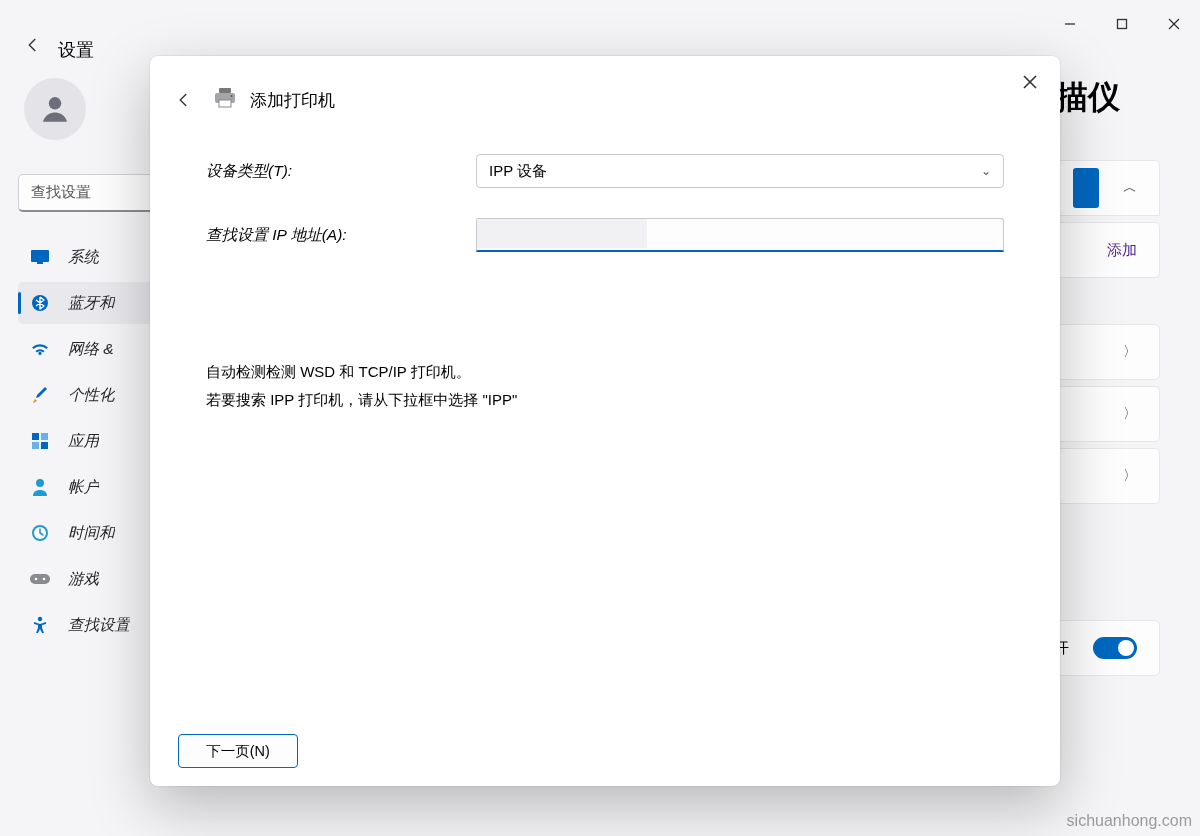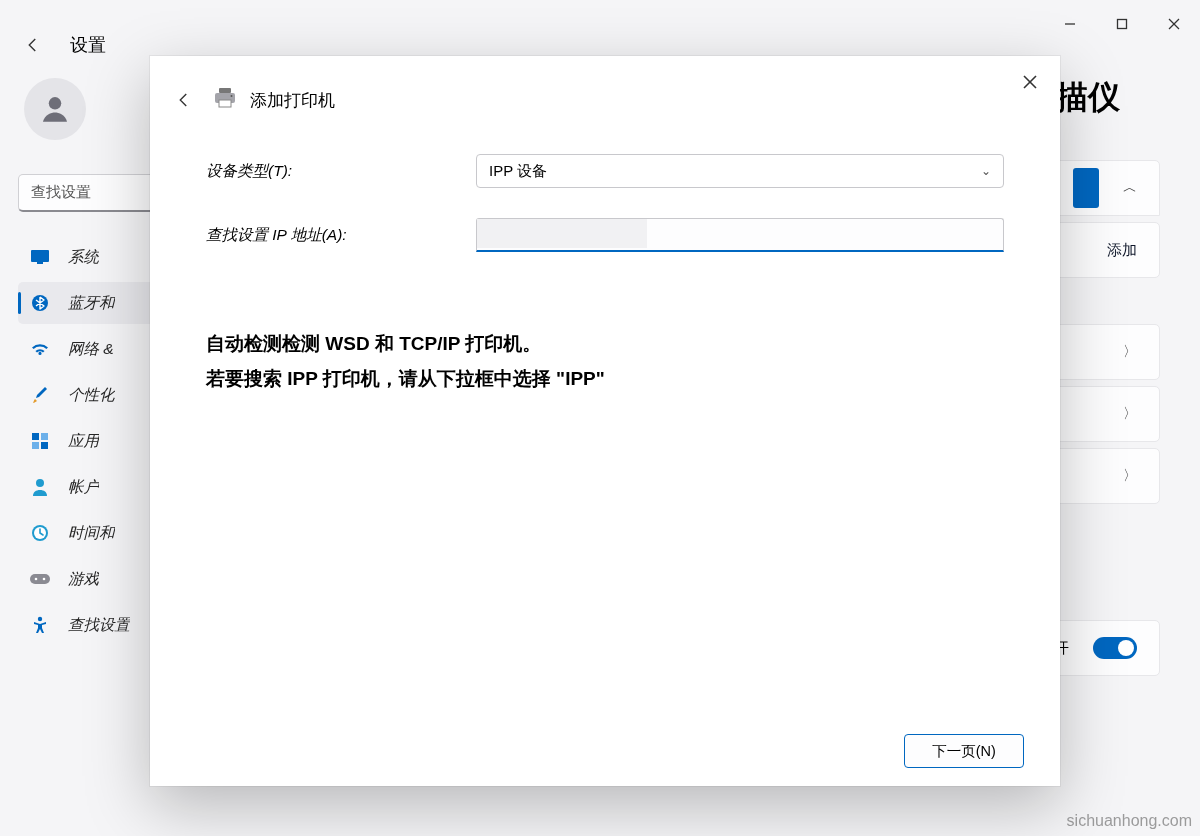--- a/index.html
+++ b/index.html
@@ -1,20 +1,20 @@
 <!DOCTYPE html>
 <html><head>
 <meta charset="utf-8">
 <style>
   * { box-sizing: border-box; margin: 0; padding: 0; font-family: "Segoe UI", "Microsoft YaHei", sans-serif; }
   body { width: 1200px; height: 836px; background: #f5f5f7; overflow: hidden; position: relative; }
 
   
   .titlebar { height: 48px; display: flex; align-items: center; justify-content: space-between; padding: 0 0 0 16px; }
-  .titlebar-left { display: flex; align-items: center; gap: 20px; margin-top: 42px; }
+  .titlebar-left { display: flex; align-items: flex-end; gap: 8px; margin-top: 42px; }
   .back-btn { width: 34px; height: 34px; display: flex; align-items: center; justify-content: center; border-radius: 4px; cursor: pointer; font-size: 18px; }
   .app-title { font-size: 18px; }
   .win-controls { display: flex; }
   .win-btn { width: 52px; height: 40px; display: flex; align-items: center; justify-content: center; font-size: 14px; cursor: pointer; }
 
   .main { display: flex; height: calc(100% - 48px); }
   .sidebar { width: 300px; padding: 12px 10px 0 18px; display: flex; flex-direction: column; gap: 4px; }
   .avatar-row { display:flex; align-items:center; gap:18px; padding:18px 6px 30px 6px; }
   .avatar { width:62px; height:62px; border-radius:50%; background:#e4e4e8; display:flex; align-items:center; justify-content:center; }
   .avatar svg { width:34px; height:34px; fill:#6e6e78; }
@@ -24,42 +24,42 @@
   .nav-item.selected::before { content:""; position:absolute; left:0; top:10px; bottom:10px; width:3px; background:#0067c0; border-radius:2px; }
   .nav-icon { width:20px; height:20px; display:flex; align-items:center; justify-content:center; font-size:17px; }
   .nav-item .label { white-space: nowrap; overflow: hidden; font-style: italic; }
 
   .content { flex:1; padding: 28px 40px 0 0; }
   .page-heading { font-size:32px; font-weight:600; text-align:right; padding-right:40px; }
   .card { background:#fdfdfe; border:1px solid #e7e7ea; border-radius:5px; height:56px; margin-bottom:6px; display:flex; align-items:center; justify-content:flex-end; padding:0 22px; gap:24px; font-size:15px; }
   .card.first { margin-top:40px; border-radius:5px 5px 0 0; }
   .card .blue-block { width:26px; height:40px; background:#0067c0; border-radius:3px; }
   .chevron { font-size:14px; color:#444; }
-  .add-text { color:#0f172a; }
+  .add-text { color:#4c1d95; }
   .manage-label { flex:1; font-size:15px; padding-left:10px; }
   .toggle { width:44px; height:22px; background:#0067c0; border-radius:12px; position:relative; }
   .toggle::after { content:""; position:absolute; right:3px; top:3px; width:16px; height:16px; border-radius:50%; background:#fff; }
 
   
-  .modal-shadow { position:absolute; left:150px; top:56px; width:910px; height:730px; background:#fff; border-radius:0; box-shadow:0 20px 60px rgba(0,0,0,.25), 0 0 0 1px rgba(0,0,0,.05); display:flex; flex-direction:column; }
+  .modal-shadow { position:absolute; left:150px; top:56px; width:910px; height:730px; background:#fff; border-radius:8px; box-shadow:0 20px 60px rgba(0,0,0,.25), 0 0 0 1px rgba(0,0,0,.05); display:flex; flex-direction:column; }
   .modal-close { position:absolute; right:14px; top:10px; width:32px; height:32px; display:flex; align-items:center; justify-content:center; font-size:17px; cursor:pointer; border-radius:4px; }
   .modal-head { display:flex; align-items:center; gap:14px; padding:28px 30px 26px 18px; }
   .modal-back { width:32px; height:32px; display:flex; align-items:center; justify-content:center; font-size:18px; cursor:pointer; }
   .printer-icon { width:22px; height:20px; }
   .modal-title { font-size:17px; }
   .modal-body { padding: 12px 56px 0 56px; flex:1; }
   .section-title { font-size:22px; color:#003a9b; margin-bottom:48px; }
   .form-row { display:flex; align-items:center; margin-bottom:30px; }
   .form-label { width:270px; font-size:15.5px;font-style:italic; }
   .select { flex:1; height:34px; border:1px solid #c8c8cc; border-radius:4px; padding:16px 12px; display:flex; align-items:center; justify-content:space-between; font-size:15px; background:#fff; cursor:pointer; }
   .select .caret { font-size:12px; color:#555; }
   .text-input { flex:1; height:34px; border:1px solid #c8c8cc; border-bottom:2px solid #0067c0; border-radius:3px 3px 0 0; padding:0 10px; background:#fdfdfe; position:relative; }
   .text-input .hl { position:absolute; left:0; top:0; bottom:2px; width:170px; background:#f1f1f3; }
-  .hint { font-size:19px; line-height:1.85; margin-top:74px;font-weight:bold; }
-  .modal-footer { height:70px; display:flex; align-items:center; justify-content:flex-end; gap:14px; padding:0 36px; border-top:0; }
+  .hint { font-size:15px; line-height:1.85; margin-top:106px; }
+  .modal-footer { height:70px; display:flex; align-items:center; justify-content:space-between; gap:14px; padding:0 28px; border-top:0; }
   .btn { min-width:120px; height:34px; border:1px solid #c6c6ca; border-radius:4px; background:#fdfdfe; font-size:14.5px; display:flex; align-items:center; justify-content:center; cursor:pointer; }
   .btn.primary { border:1.5px solid #0067c0; }
 
   .watermark { position:absolute; right:8px; bottom:6px; font-size:16px; color:rgba(80,80,80,.55); font-family: Arial, sans-serif; }
 </style>
 </head>
 <body>
 
 <div class="titlebar">
   <div class="titlebar-left">

